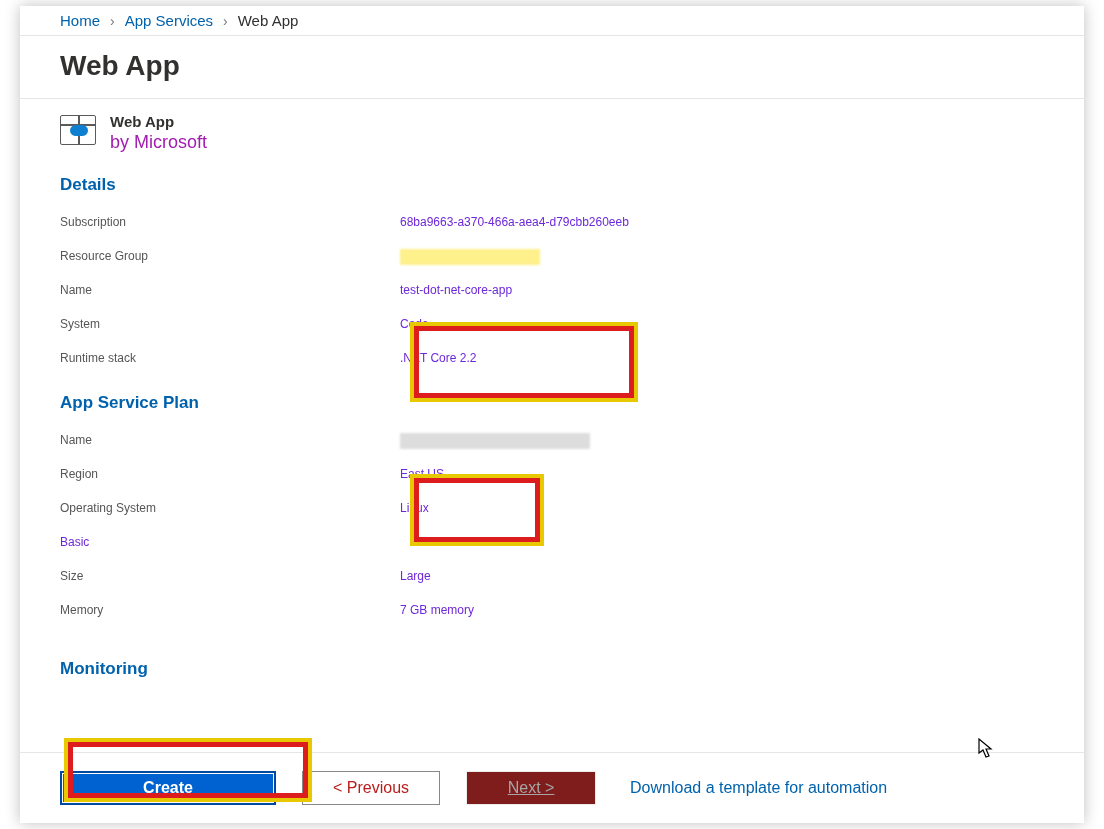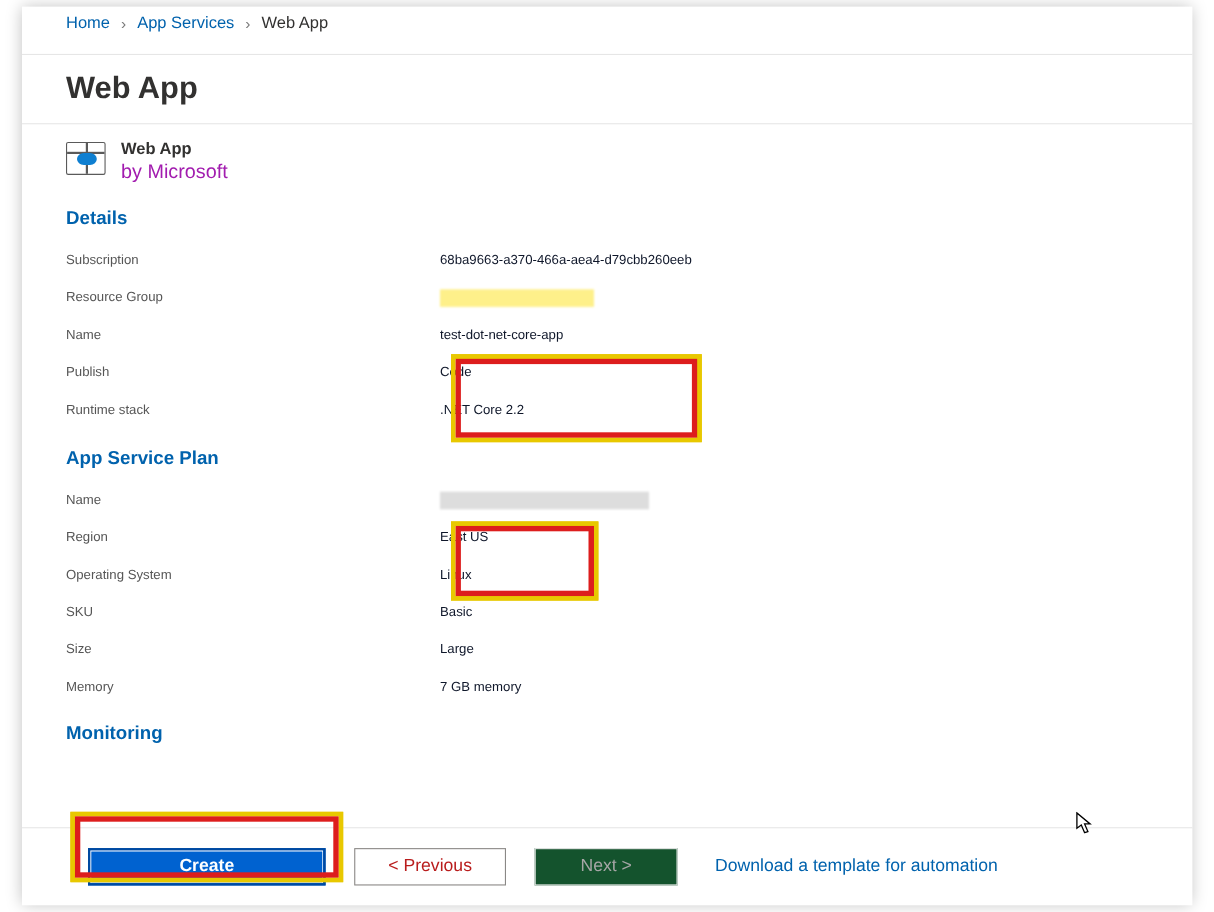--- a/index.html
+++ b/index.html
@@ -13,21 +13,21 @@
   }
   .frame {
     position: absolute;
     top: 6px; left: 20px; right: 20px; bottom: 6px;
     background: #fff;
     box-shadow: 0 0 14px rgba(0,0,0,0.25);
     display: flex;
     flex-direction: column;
   }
   .breadcrumb {
-    padding: 6px 40px 20px 40px;
+    padding: 6px 40px 6px 40px;
     border-bottom: 1px solid #e6e6e6;
     display: flex;
     align-items: center;
     gap: 10px;
     font-size: 15px;
     color: #323130;
   }
   .breadcrumb .bc-link { color: #0062ad; cursor: pointer; }
   .breadcrumb .bc-sep { color: #7a7a7a; font-size: 14px; }
   .breadcrumb .bc-current { color: #323130; }
@@ -67,21 +67,21 @@
   .app-title { font-weight: 600; font-size: 15px; color: #323130; }
   .app-by { font-size: 18px; color: #a21caf; margin-top: 2px; }
 
   .section-head {
     color: #0062ad; font-weight: 600; font-size: 17px;
     margin-top: 18px; margin-bottom: 10px;
   }
 
   .kv { display: flex; font-size: 12px; line-height: 34px; color: #323130;}
   .kv .k { width: 340px; color: #565656; }
-  .kv .v { color: #0f172a; }
+  .kv .v { color: #6d28d9; }
   .redacted {
     display: inline-block; width: 140px; height: 16px;
     background: #fef08a;
     filter: blur(1px);
     vertical-align: middle;
   }
   .redacted.gray {
     background: #ddd; width: 190px; filter: blur(1px);
   }
 
@@ -92,42 +92,42 @@
     outline-offset: 0px;
     box-shadow: 0 0 0 4px #e8c800;
     pointer-events: none;
   }
   .hl1 { left: 394px; top: 320px; width: 220px; height: 72px; }
   .hl2 { left: 394px; top: 472px; width: 126px; height: 64px; }
   .hl3 { left: 48px;  top: 736px; width: 240px; height: 56px; }
 
   .footer {
     border-top: 1px solid #e6e6e6;
-    padding: 18px 40px 18px 60px;
+    padding: 18px 40px 18px 40px;
     display: flex; align-items: center; gap: 26px;
   }
   .btn {
     height: 34px; padding: 0 30px; font-size: 16px; border-radius: 0;
     display: inline-flex; align-items: center; justify-content: center;
     cursor: pointer; user-select: none;
   }
   .btn-primary {
     background: #0062d0; color: #fff; font-weight: 600;
     border: 2px solid #0049a0;
     box-shadow: inset 0 0 0 1px #fff;
     min-width: 216px;
   }
   .btn-ghost {
     background: #fff; color: #b91c1c;
     border: 1px solid #8a8886;
     min-width: 130px;
   }
   .btn-disabled {
-    background: #14532d; color: #a6a6a6; border: 1px solid #ededed;
-    min-width: 130px; cursor: default;
+    background: #7f1d1d; color: #a6a6a6; border: 1px solid #ededed;
+    min-width: 130px; cursor: default; text-decoration: underline;
   }
   .footer .link { color: #0062ad; font-size: 16px; cursor: pointer; margin-left: 8px;}
   .cursor {
     position: absolute; right: 90px; bottom: 60px; pointer-events: none;
     font-size: 18px; color: #000;
   }
 </style>
 </head>
 <body>
 
@@ -167,21 +167,21 @@
     </div>
     <div class="kv">
       <div class="k">Resource Group</div>
       <div class="v"><span class="redacted"></span></div>
     </div>
     <div class="kv">
       <div class="k">Name</div>
       <div class="v">test-dot-net-core-app</div>
     </div>
     <div class="kv">
-      <div class="k">Publish</div>
+      <div class="k">System</div>
       <div class="v">Code</div>
     </div>
     <div class="kv">
       <div class="k">Runtime stack</div>
       <div class="v">.NET Core 2.2</div>
     </div>
 
     <div class="section-head" style="margin-top:18px">App Service Plan</div>
 
     <div class="kv">
@@ -190,33 +190,32 @@
     </div>
     <div class="kv">
       <div class="k">Region</div>
       <div class="v">East US</div>
     </div>
     <div class="kv">
       <div class="k">Operating System</div>
       <div class="v">Linux</div>
     </div>
     <div class="kv">
-      <div class="k">SKU</div>
       <div class="v">Basic</div>
     </div>
     <div class="kv">
       <div class="k">Size</div>
       <div class="v">Large</div>
     </div>
     <div class="kv">
       <div class="k">Memory</div>
       <div class="v">7 GB memory</div>
     </div>
 
-    <div class="section-head" style="margin-top:16px">Monitoring</div>
+    <div class="section-head" style="margin-top:32px">Monitoring</div>
 
   </div>
 
   <div class="footer">
     <div class="btn btn-primary">Create</div>
     <div class="btn btn-ghost">&lt;  Previous</div>
     <div class="btn btn-disabled">Next  &gt;</div>
     <span class="link">Download a template for automation</span>
   </div>
 

